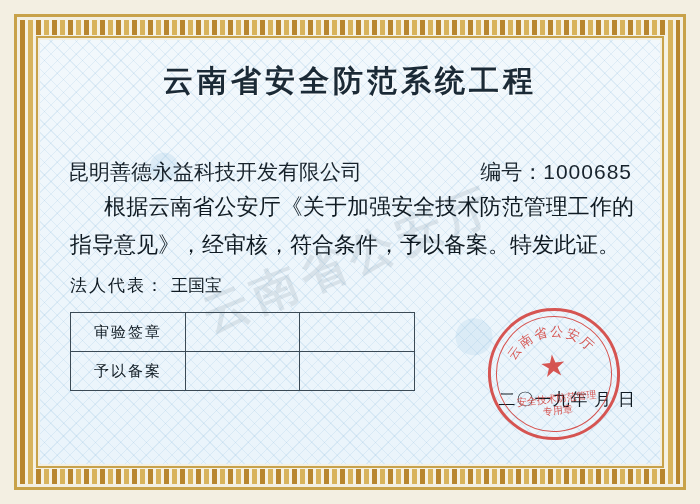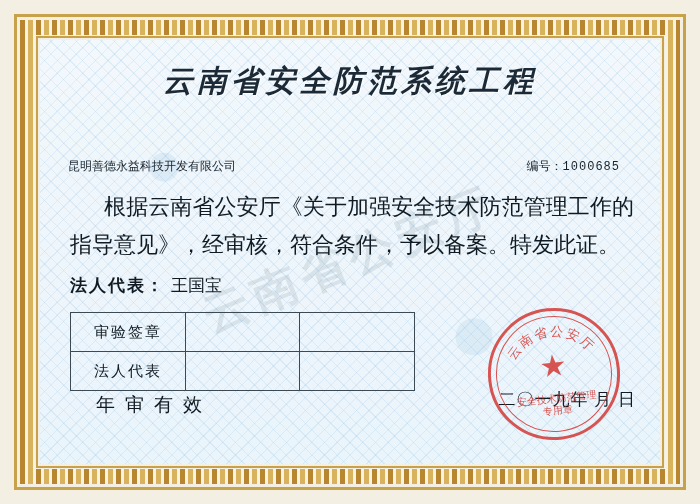--- a/index.html
+++ b/index.html
@@ -101,39 +101,38 @@
     top: 22px;
     text-align: center;
   }
   .title-line1,
   .title-line2 {
     font-family: "Liberation Sans", sans-serif;
     font-weight: bold;
     color: #1b2a36;
     letter-spacing: 4px;
     text-shadow: 1px 1px 0 rgba(255,255,255,0.8);
-    font-style: italic;
   }
   .title-line1 { font-size: 30px; line-height: 38px; }
   .title-line2 { font-size: 30px; line-height: 44px; letter-spacing: 10px; }
 
   
   .row-company {
     position: absolute;
     left: 28px;
-    right: 40px;
+    right: 28px;
     top: 118px;
     display: flex;
     align-items: center;
     justify-content: space-between;
-    font-size: 12px;
+    font-size: 21px;
     color: #17222b;
   }
   .company-name { font-family: "Liberation Sans", sans-serif; }
-  .number-wrap { font-family: Liberation Mono, monospace; }
+  .number-wrap { font-family: Liberation Sans, sans-serif; }
   .number-value { letter-spacing: 1px; }
 
   
   .body-text {
     position: absolute;
     left: 30px;
     right: 26px;
     top: 148px;
     font-size: 22px;
     line-height: 38px;
@@ -145,21 +144,21 @@
 
   
   .legal-rep {
     position: absolute;
     left: 30px;
     top: 234px;
     font-size: 17px;
     color: #0f1a22;
     font-family: "Liberation Sans", sans-serif;
   }
-  .legal-rep .label { font-weight: bold; letter-spacing: 2px; }
+  .legal-rep .label { font-weight: normal; letter-spacing: 2px; }
   .legal-rep .value { margin-left: 6px; }
 
   
   .insp-table {
     position: absolute;
     left: 30px;
     top: 272px;
     width: 345px;
     border-collapse: collapse;
   }
@@ -279,28 +278,27 @@
     </div>
 
     <table class="insp-table">
       <tbody>
         <tr>
           <td class="label-cell">审验签章</td>
           <td class="blank-cell"></td>
           <td class="blank-cell"></td>
         </tr>
         <tr>
-          <td class="label-cell">法人代表</td>
+          <td class="label-cell">予以备案</td>
           <td class="blank-cell"></td>
           <td class="blank-cell"></td>
         </tr>
       </tbody>
     </table>
 
-    <div class="footer-left">年审有效</div>
     <div class="footer-date">二〇一九年 月 日</div>
 
     <div class="seal">
       <div class="seal-ring"></div>
       <svg class="seal-arc" viewBox="0 0 126 126">
         <defs>
           <path id="arcpath" d="M 18,70 A 45,45 0 0 1 108,70"></path>
         </defs>
         <text>
           <textPath href="#arcpath" startOffset="50%" text-anchor="middle">云南省公安厅</textPath>

